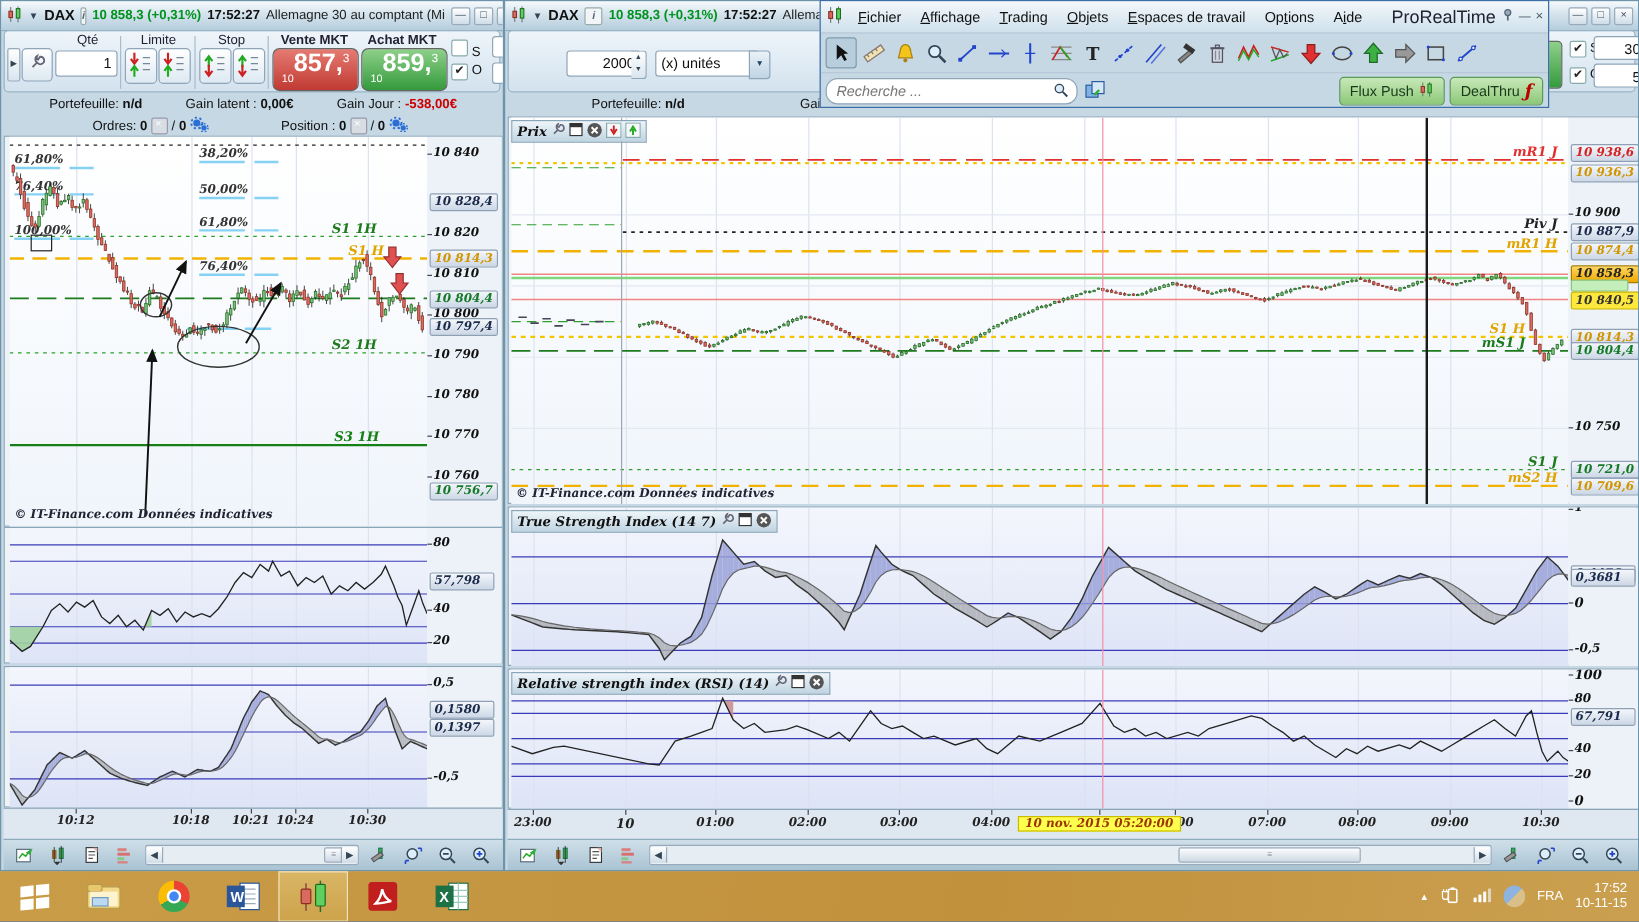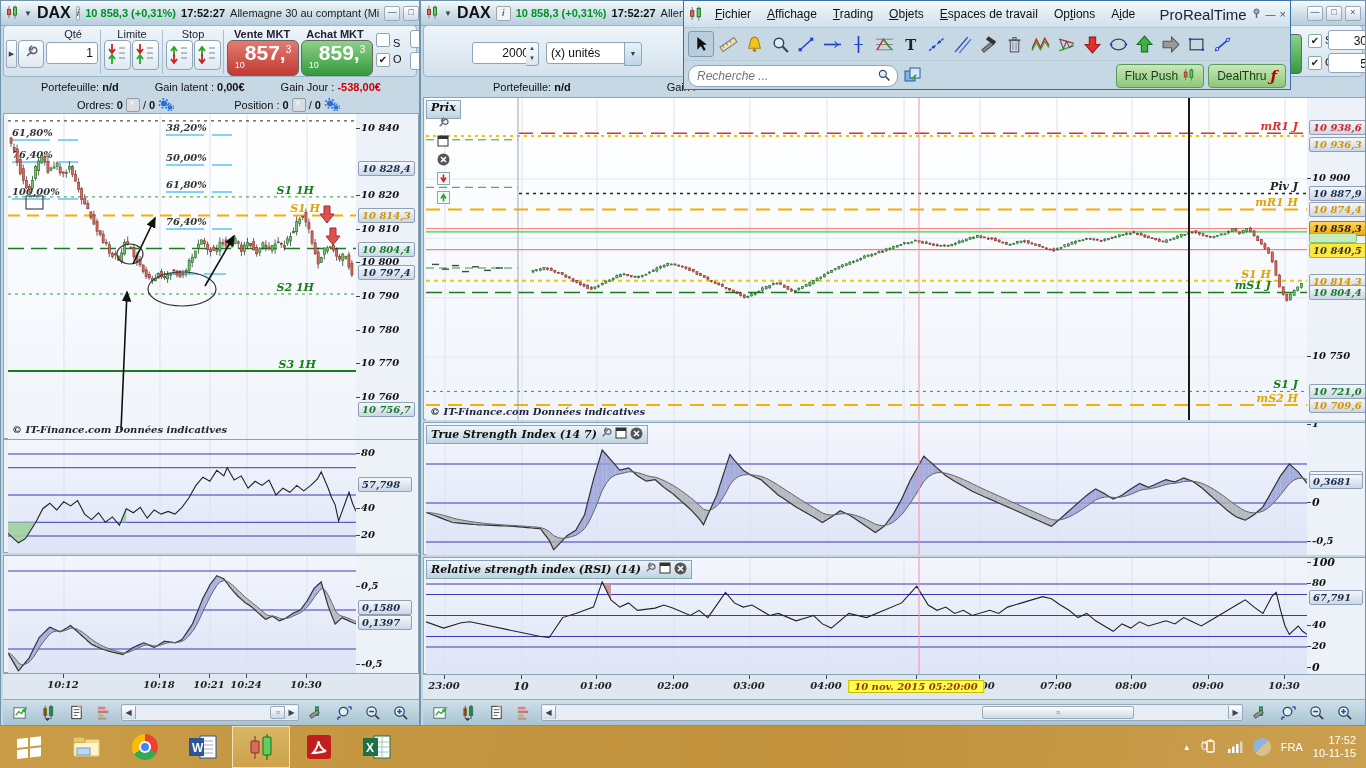--- a/index.html
+++ b/index.html
@@ -3,21 +3,21 @@
 <meta charset="utf-8">
 <style>
   html,body{margin:0;padding:0;background:#555;}
   #screen{position:relative;width:1366px;height:768px;overflow:hidden;background:#9eb6c6;
           font-family:"Liberation Sans",sans-serif;font-size:11px;color:#111;}
   .abs{position:absolute;}
   .window{position:absolute;background:#c6d8e4;border:1px solid #6f93a8;box-sizing:border-box;overflow:hidden;}
   .titlebar{position:absolute;left:0;top:0;right:0;height:24px;
     background:linear-gradient(#f6fafc,#d4e3ec 45%,#b6cedd);border-bottom:1px solid #8fabbe;
     display:flex;align-items:center;gap:5px;padding:0 4px;white-space:nowrap;overflow:hidden;}
-  .tb-sym{font-weight:bold;font-size:16px;}
+  .tb-sym{font-weight:bold;font-size:12px;}
   .tb-price{color:#00931f;font-weight:bold;}
   .tb-time{font-weight:bold;}
   .tb-name{color:#222;}
   .infoicon{display:inline-block;width:13px;height:13px;border:1px solid #9aa;background:#f2f5f7;
     text-align:center;line-height:13px;font-size:9px;font-style:italic;font-weight:bold;color:#567;border-radius:2px;}
   .winbtns{margin-left:auto;display:flex;gap:3px;}
   .wbtn{width:14px;height:13px;border:1px solid #9ab;background:linear-gradient(#fff,#cfdde8);
     font-size:9px;line-height:11px;text-align:center;color:#456;border-radius:2px;}
   .trade-panel{position:absolute;left:2px;top:24px;right:2px;height:52px;
     background:linear-gradient(#eef5fa,#d3e2ee);border:1px solid #9ab5c6;box-sizing:border-box;border-radius:4px;}
@@ -731,21 +731,21 @@
             <polygon points="335.8,62.6 337.6,63.4 337.6,61.2 335.8,60.6" fill="#aeb0b6" opacity="0.85"></polygon>
             <polygon points="337.6,63.4 339.3,64.1 339.3,61.9 337.6,61.2" fill="#aeb0b6" opacity="0.85"></polygon>
             <polygon points="339.3,64.1 341.0,64.9 341.0,62.5 339.3,61.9" fill="#aeb0b6" opacity="0.85"></polygon>
             <polygon points="341.0,64.9 342.8,65.7 342.8,63.2 341.0,62.5" fill="#aeb0b6" opacity="0.85"></polygon>
             <polygon points="342.8,65.7 344.5,66.5 344.5,63.9 342.8,63.2" fill="#aeb0b6" opacity="0.85"></polygon>
             <polygon points="344.5,66.5 346.3,67.3 346.3,64.7 344.5,63.9" fill="#aeb0b6" opacity="0.85"></polygon>
             <polygon points="346.3,67.3 348.0,68.0 348.0,65.4 346.3,64.7" fill="#aeb0b6" opacity="0.85"></polygon>
             <polyline points="0.0,96.9 1.7,99.9 3.5,102.9 5.2,105.9 7.0,108.9 8.7,111.9 10.4,114.8 12.2,112.8 13.9,110.7 15.7,108.6 17.4,106.5 19.1,104.4 20.9,102.4 22.6,98.8 24.4,95.3 26.1,91.8 27.8,88.3 29.6,84.8 31.3,81.3 33.1,79.6 34.8,77.9 36.5,76.2 38.3,74.5 40.0,72.8 41.8,71.2 43.5,71.9 45.2,72.7 47.0,73.5 48.7,74.3 50.5,75.1 52.2,75.8 53.9,74.8 55.7,73.8 57.4,72.7 59.2,71.7 60.9,70.6 62.6,69.6 64.4,71.2 66.1,72.7 67.9,74.3 69.6,75.8 71.3,77.4 73.1,79.0 74.8,80.5 76.6,82.1 78.3,83.6 80.0,85.2 81.8,86.8 83.5,88.3 85.3,89.1 87.0,89.9 88.7,90.7 90.5,91.4 92.2,92.2 94.0,93.0 95.7,93.5 97.4,94.0 99.2,94.6 100.9,95.1 102.7,95.6 104.4,96.1 106.1,96.5 107.9,96.9 109.6,97.3 111.4,97.7 113.1,98.1 114.8,98.5 116.6,97.3 118.3,96.1 120.1,94.9 121.8,93.8 123.5,92.6 125.3,91.4 127.0,90.7 128.8,89.9 130.5,89.1 132.2,88.3 134.0,87.5 135.7,86.8 137.5,87.5 139.2,88.3 140.9,89.1 142.7,89.9 144.4,90.7 146.2,91.4 147.9,90.4 149.6,89.4 151.4,88.3 153.1,87.3 154.9,86.2 156.6,85.2 158.3,85.5 160.1,85.7 161.8,86.0 163.6,86.2 165.3,86.5 167.0,86.8 168.8,86.0 170.5,85.2 172.3,84.4 174.0,83.6 175.7,81.0 177.5,78.4 179.2,75.8 181.0,73.2 182.7,70.6 184.4,68.0 186.2,63.8 187.9,59.5 189.7,55.2 191.4,50.9 193.1,46.6 194.9,42.3 196.6,39.0 198.4,35.7 200.1,32.4 201.8,29.0 203.6,26.7 205.3,24.4 207.1,22.0 208.8,19.7 210.5,20.5 212.3,21.2 214.0,22.0 215.8,22.8 217.5,25.1 219.2,27.5 221.0,29.8 222.7,32.2 224.5,34.1 226.2,36.1 227.9,38.0 229.7,40.0 231.4,41.5 233.2,43.1 234.9,44.6 236.6,46.2 238.4,47.4 240.1,48.5 241.9,49.7 243.6,50.9 245.3,52.4 247.1,54.0 248.8,55.6 250.6,57.1 252.3,58.7 254.0,60.2 255.8,61.8 257.5,63.4 259.3,62.6 261.0,61.8 262.7,61.0 264.5,60.2 266.2,61.4 268.0,62.6 269.7,63.8 271.4,64.9 273.2,64.1 274.9,63.4 276.7,62.6 278.4,61.8 280.1,60.6 281.9,59.5 283.6,58.3 285.4,57.1 287.1,56.3 288.8,55.6 290.6,54.8 292.3,54.0 294.1,51.7 295.8,49.3 297.5,47.0 299.3,44.6 301.0,41.5 302.8,38.4 304.5,35.3 306.2,32.2 308.0,30.6 309.7,29.0 311.5,27.5 313.2,25.9 314.9,32.0 316.7,38.0 318.4,44.1 320.2,50.1 321.9,54.6 323.6,59.1 325.4,63.6 327.1,68.0 328.9,66.5 330.6,64.9 332.3,63.4 334.1,61.8 335.8,62.6 337.6,63.4 339.3,64.1 341.0,64.9 342.8,65.7 344.5,66.5 346.3,67.3 348.0,68.0" fill="none" stroke="#333" stroke-width="1.2"></polyline>
             <polyline points="0.0,96.9 1.7,97.6 3.5,98.7 5.2,100.3 7.0,102.2 8.7,104.3 10.4,106.6 12.2,108.0 13.9,108.6 15.7,108.6 17.4,108.1 19.1,107.3 20.9,106.2 22.6,104.6 24.4,102.6 26.1,100.2 27.8,97.6 29.6,94.8 31.3,91.8 33.1,89.1 34.8,86.7 36.5,84.4 38.3,82.2 40.0,80.1 41.8,78.2 43.5,76.8 45.2,75.9 47.0,75.4 48.7,75.1 50.5,75.1 52.2,75.3 53.9,75.2 55.7,74.9 57.4,74.4 59.2,73.8 60.9,73.1 62.6,72.3 64.4,72.1 66.1,72.2 67.9,72.7 69.6,73.4 71.3,74.3 73.1,75.3 74.8,76.4 76.6,77.7 78.3,79.0 80.0,80.4 81.8,81.8 83.5,83.2 85.3,84.5 87.0,85.7 88.7,86.8 90.5,87.8 92.2,88.8 94.0,89.7 95.7,90.5 97.4,91.3 99.2,92.0 100.9,92.7 102.7,93.3 104.4,93.9 106.1,94.5 107.9,95.0 109.6,95.5 111.4,96.0 113.1,96.5 114.8,96.9 116.6,97.0 118.3,96.8 120.1,96.4 121.8,95.8 123.5,95.1 125.3,94.3 127.0,93.5 128.8,92.7 130.5,91.9 132.2,91.1 134.0,90.3 135.7,89.5 137.5,89.1 139.2,88.9 140.9,89.0 142.7,89.2 144.4,89.5 146.2,89.9 147.9,90.0 149.6,89.9 151.4,89.5 153.1,89.0 154.9,88.4 156.6,87.7 158.3,87.2 160.1,86.9 161.8,86.7 163.6,86.6 165.3,86.6 167.0,86.6 168.8,86.5 170.5,86.2 172.3,85.8 174.0,85.3 175.7,84.4 177.5,83.1 179.2,81.5 181.0,79.7 182.7,77.7 184.4,75.6 186.2,73.0 187.9,70.0 189.7,66.7 191.4,63.2 193.1,59.6 194.9,55.8 196.6,52.1 198.4,48.5 200.1,44.9 201.8,41.4 203.6,38.2 205.3,35.1 207.1,32.3 208.8,29.5 210.5,27.5 212.3,26.1 214.0,25.2 215.8,24.7 217.5,24.8 219.2,25.4 221.0,26.4 222.7,27.6 224.5,29.1 226.2,30.6 227.9,32.2 229.7,33.9 231.4,35.6 233.2,37.2 234.9,38.9 236.6,40.5 238.4,42.0 240.1,43.4 241.9,44.8 243.6,46.2 245.3,47.5 247.1,49.0 248.8,50.4 250.6,51.9 252.3,53.4 254.0,54.9 255.8,56.4 257.5,57.9 259.3,59.0 261.0,59.6 262.7,59.9 264.5,60.0 266.2,60.3 268.0,60.8 269.7,61.4 271.4,62.2 273.2,62.6 274.9,62.8 276.7,62.7 278.4,62.5 280.1,62.1 281.9,61.5 283.6,60.8 285.4,60.0 287.1,59.2 288.8,58.4 290.6,57.6 292.3,56.8 294.1,55.7 295.8,54.3 297.5,52.7 299.3,50.9 301.0,48.8 302.8,46.5 304.5,44.1 306.2,41.4 308.0,39.1 309.7,36.9 311.5,34.8 313.2,32.8 314.9,32.6 316.7,33.8 318.4,36.1 320.2,39.2 321.9,42.6 323.6,46.2 325.4,50.0 327.1,54.0 328.9,56.7 330.6,58.5 332.3,59.6 334.1,60.1 335.8,60.6 337.6,61.2 339.3,61.9 341.0,62.5 342.8,63.2 344.5,63.9 346.3,64.7 348.0,65.4" fill="none" stroke="#666" stroke-width="1"></polyline>
           </svg></div>
-      <div id="li2ax" class="axcol" style="left:352px;top:16px;width:62px;height:117px;">
+      <div id="li2ax" class="axcol" style="left:352px;top:0;width:62px;height:117px;">
           <div class="ax-tick" style="top: 8px;">0,5</div>
           <div class="ax-tick" style="top: 86px;">-0,5</div>
           <div class="ax-badge c-navy" style="top: 27.676px;">0,1580</div>
           <div class="ax-badge c-navy" style="top: 43.1034px;">0,1397</div>
         </div>
     </div>
     <div id="lt-time" class="timeaxis" style="left:2px;top:672px;width:416px;height:25px;">
         <div class="t-mark" style="left: 60px;"></div>
         <div class="t-tick" style="left: 60px;">10:12</div>
         <div class="t-mark" style="left: 156px;"></div>
@@ -1346,21 +1346,21 @@
           <div class="ax-badge c-navy" style="top: 88.3587px;">10 887,9</div>
           <div class="ax-badge c-yel" style="top: 104.379px; text-align: right;">10 874,4</div>
           <div class="ax-badge bg-last" style="top: 123.484px;">10 858,3</div>
           <div class="ax-badge bg-chip" style="top: 134.52px;"></div>
           <div class="ax-badge bg-yel" style="top: 144.607px;">10 840,5</div>
           <div class="ax-badge c-yel" style="top: 175.697px;">10 814,3</div>
           <div class="ax-badge c-grn" style="top: 187.445px;">10 804,4</div>
           <div class="ax-badge c-grn" style="top: 286.413px;">10 721,0</div>
           <div class="ax-badge c-yel" style="top: 299.941px;">10 709,6</div>
         </div>
-      <div class="phead" style="left:2px;top:2px;flex-direction:column;" id="rpc-head">
+      <div class="phead" style="left:2px;top:2px;" id="rpc-head">
         <span>Prix</span>
         <span class="hicon"><svg width="12" height="12" viewBox="0 0 18 18">
               <path d="M4 14 L9 9 M9 9 a4 4 0 1 0 3 -6 l-2 3 -2 -1 1 -3 a4 4 0 0 0 0 7" stroke="#667" stroke-width="2" fill="none"></path>
             </svg></span>
         <span class="hicon win"><svg width="12" height="12" viewBox="0 0 12 12">
               <rect x="1" y="1" width="10" height="10" fill="#fff" stroke="#333"></rect>
               <rect x="1" y="1" width="10" height="3" fill="#333"></rect>
             </svg></span>
         <span class="hicon close"><svg width="13" height="13" viewBox="0 0 13 13">
               <circle cx="6.5" cy="6.5" r="6" fill="#555"></circle>

